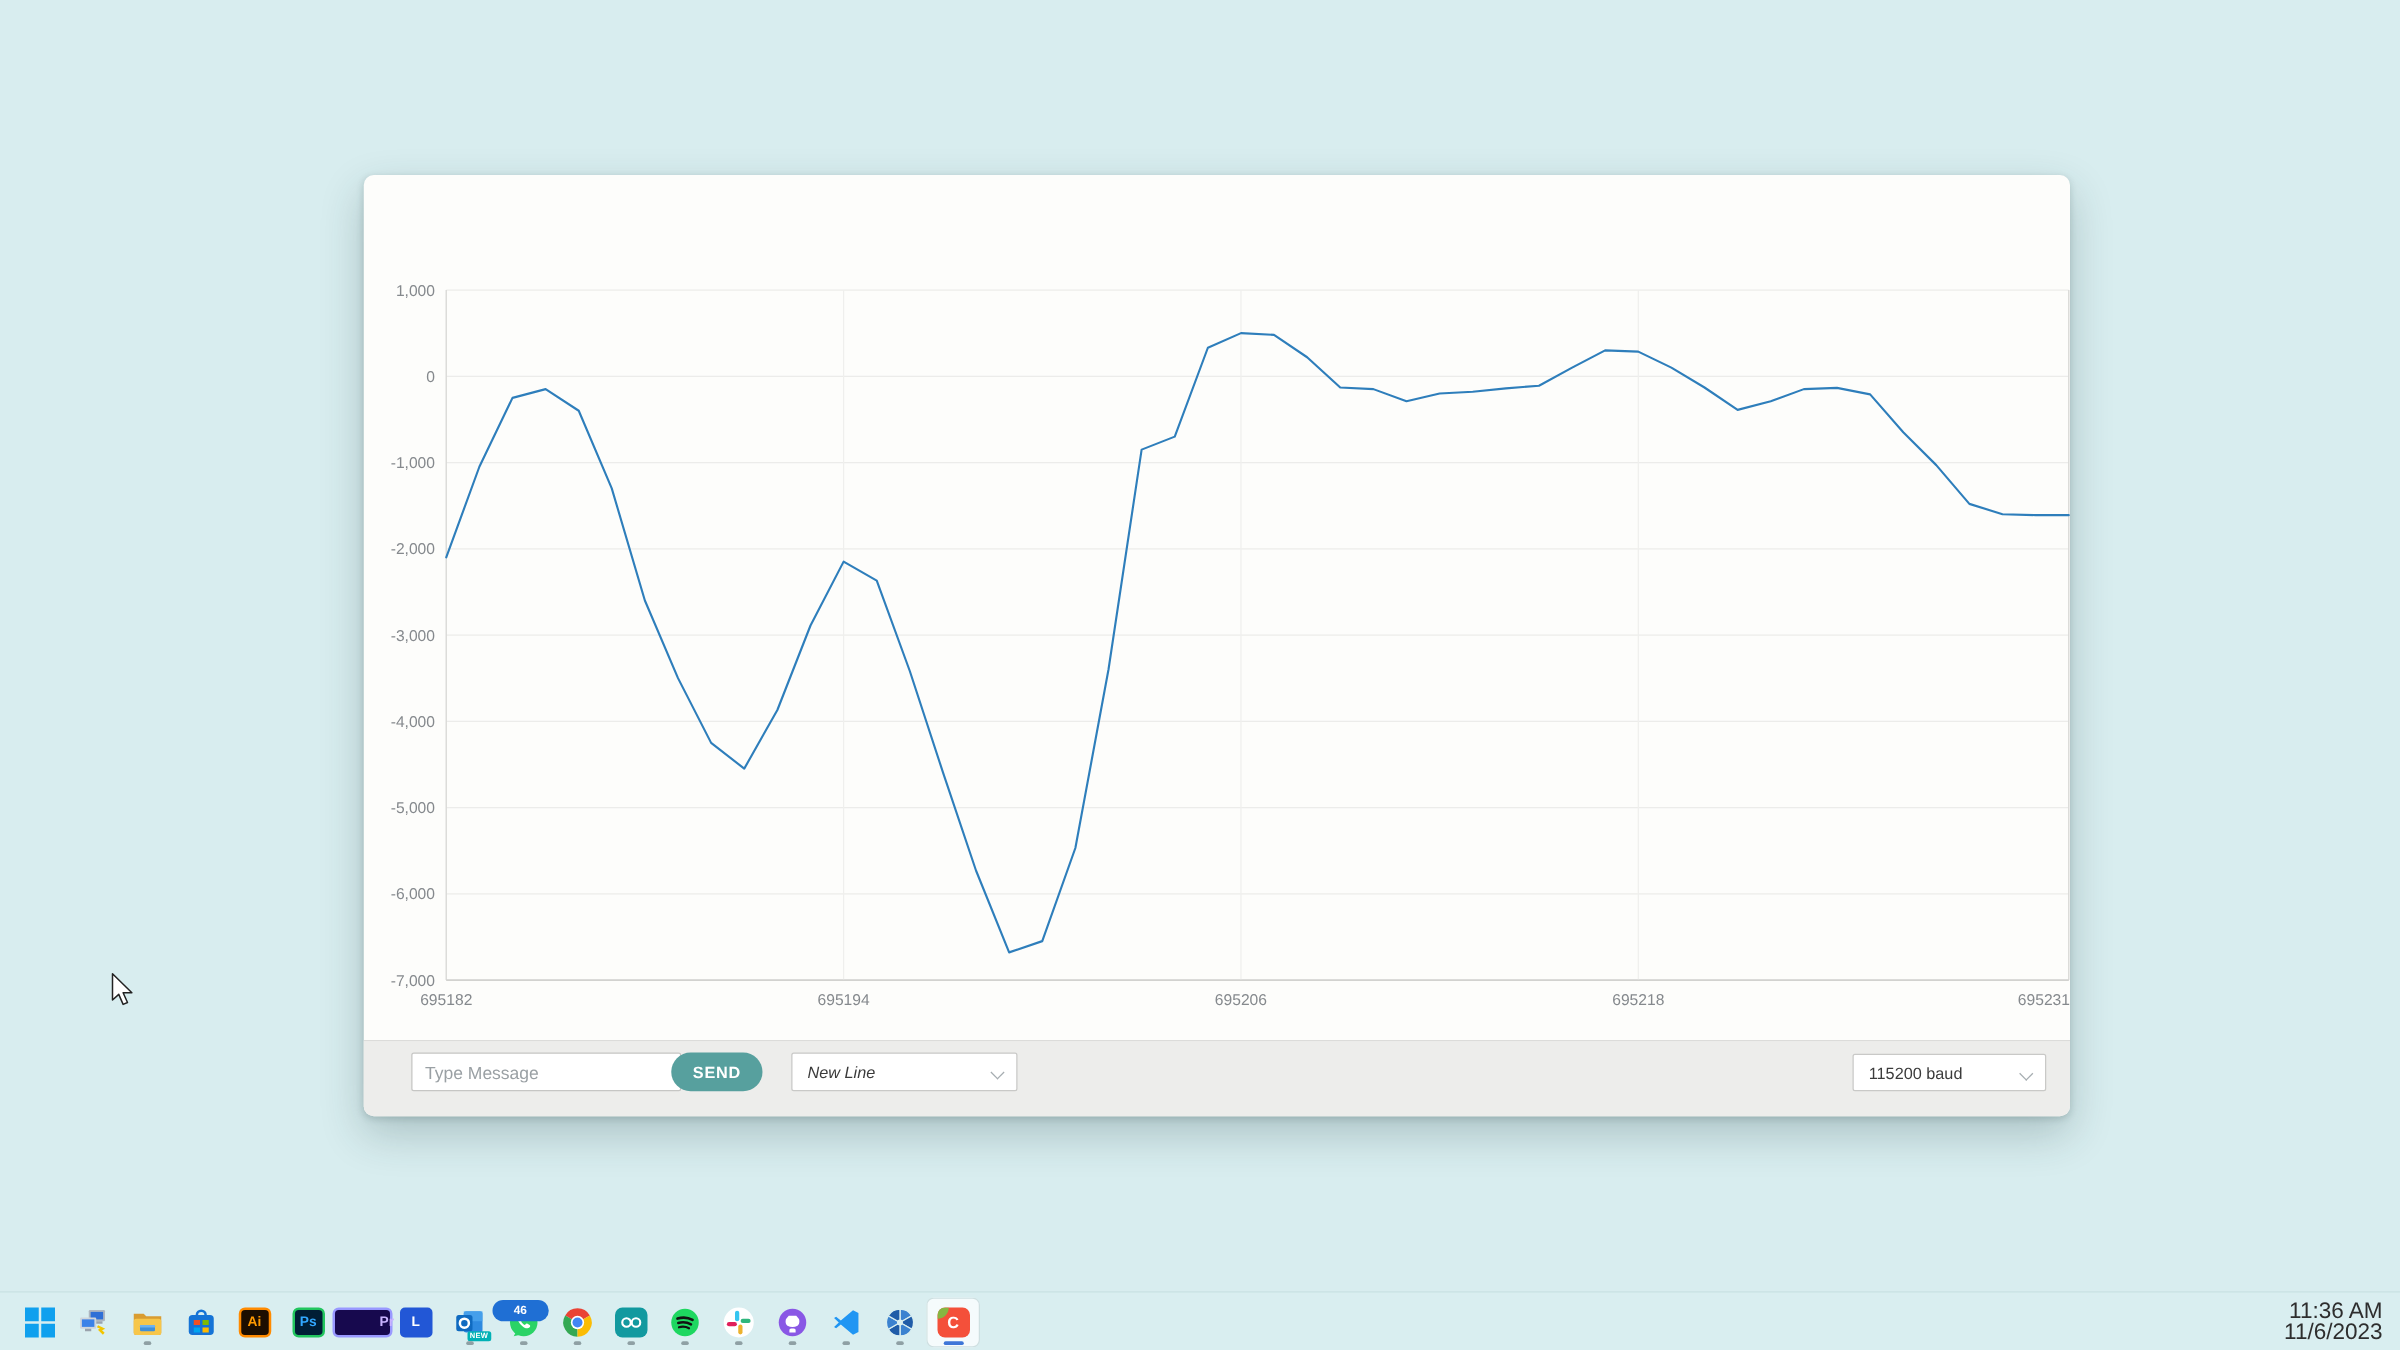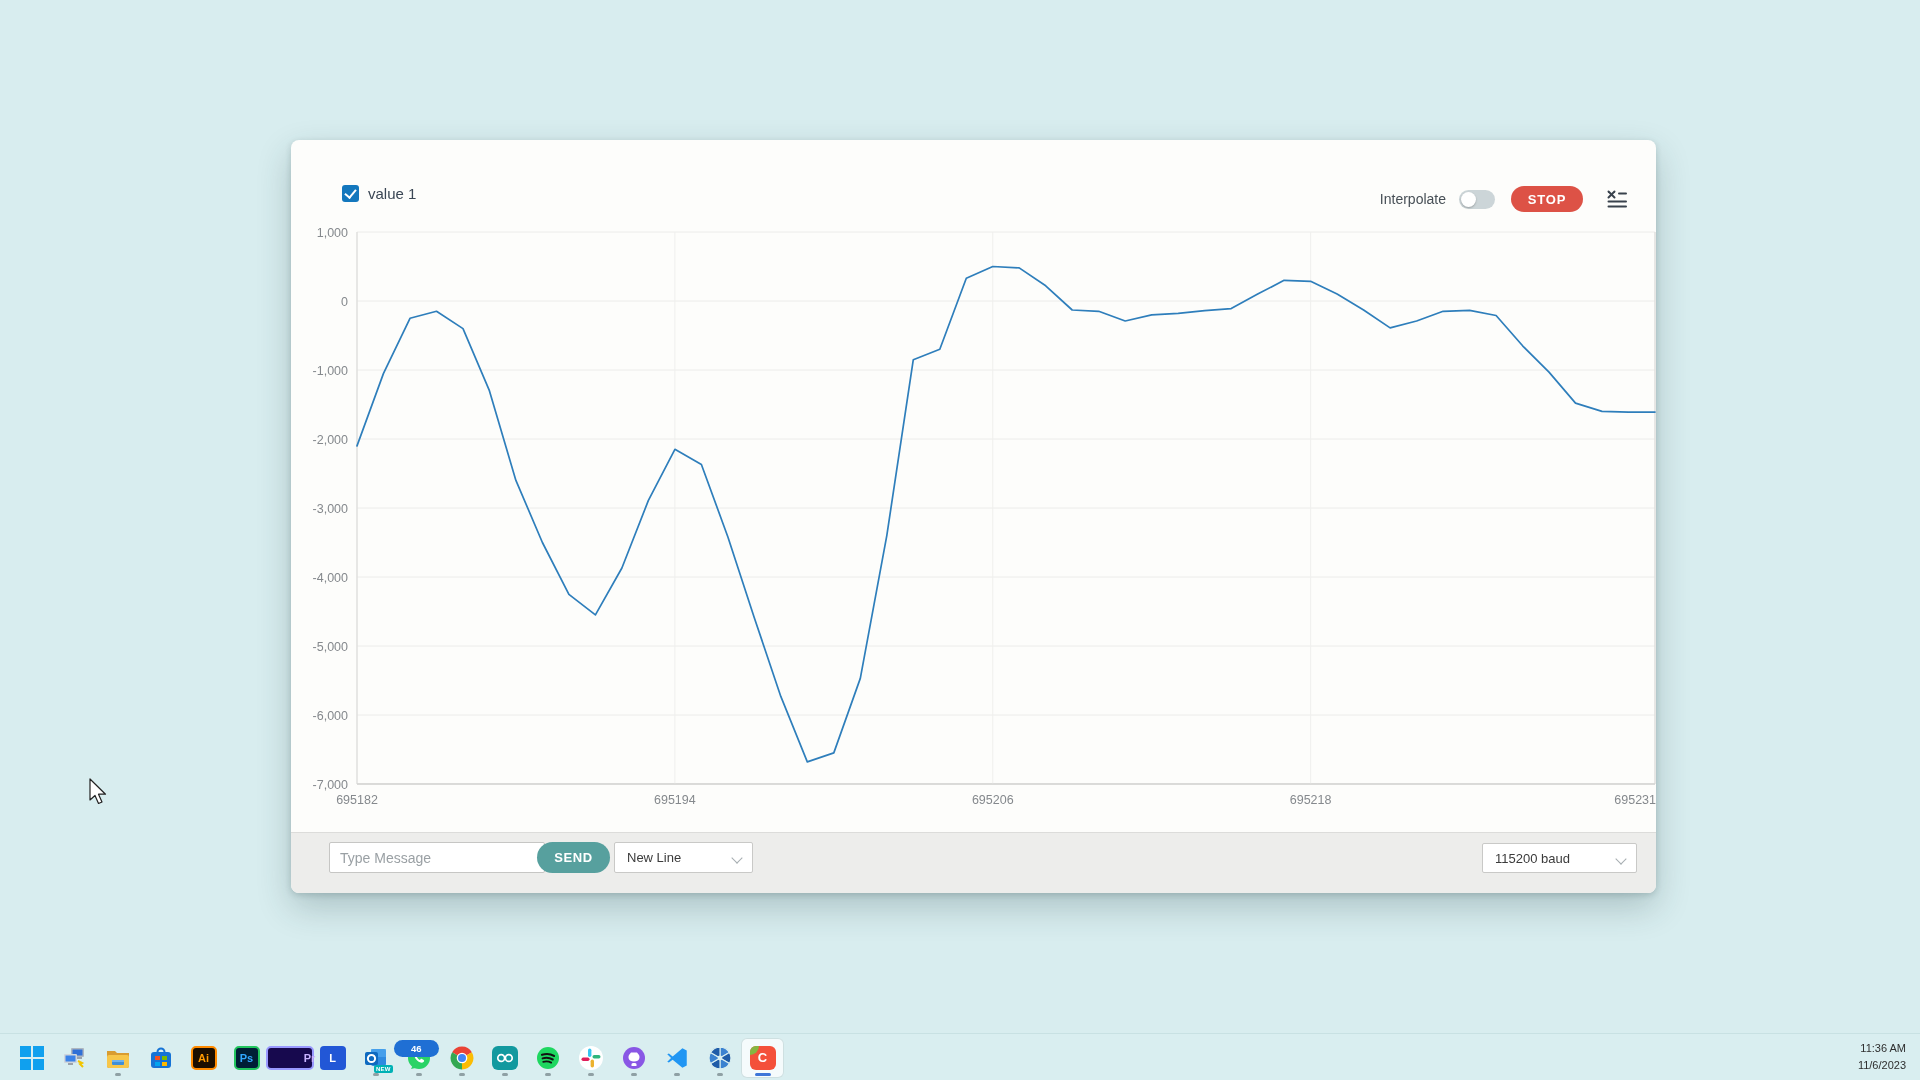--- a/index.html
+++ b/index.html
@@ -92,21 +92,21 @@
   }
   .fake-select{
     position:absolute;top:9px;height:31px;box-sizing:border-box;background:#fff;
     border:1px solid #c9c9c7;border-radius:2px;display:flex;align-items:center;
     padding:0 12px;font-size:13px;color:#3b3b3b;
   }
   .fake-select .chev{
     position:absolute;right:11px;top:11px;width:7px;height:7px;
     border-right:1.6px solid #a6adb1;border-bottom:1.6px solid #a6adb1;transform:rotate(45deg);
   }
-  .sel-line{left:323px;width:139px;}
+  .sel-line{left:342px;width:181px;font-style:italic;}
   .sel-baud{right:19px;width:155px;top:10px;height:30px;}
 
   
   #cursor{position:absolute;left:88px;top:778px;pointer-events:none;}
 
   
   #taskbar{
     position:absolute;left:0;right:0;bottom:0;height:46px;background:#d9eef0;
     border-top:1px solid rgba(170,200,203,.35);
   }
@@ -146,55 +146,31 @@
 
   
   .new-badge{
     position:absolute;right:-4px;bottom:-2px;background:#00b1b5;color:#fff;
     font-size:6px;font-weight:bold;padding:1px 2px;border-radius:2px;letter-spacing:.2px;
   }
 
   
   #clock{
     position:absolute;right:14px;top:50%;transform:translateY(-50%);
-    text-align:right;font-size:11px;color:#2e2e2e;line-height:17px;
+    text-align:right;font-size:18px;color:#2e2e2e;line-height:17px;
   }
 </style>
 </head>
 <body style="background: rgb(216, 237, 239);">
 
 <div id="desktop">
 
   <div id="window">
 
 
-    <div class="toolbar">
-      <div class="legend">
-        <span class="checkbox"></span>
-        <span class="legend-label">value 1</span>
-      </div>
-      <div class="right-controls">
-        <span class="interp-label">Interpolate</span>
-        <div class="toggle">
-            <div class="knob"></div>
-          </div>
-        <button class="stop-btn">STOP</button>
-        <div class="clear-icon">
-          <svg width="22" height="20" viewBox="0 0 22 20">
-            <g stroke="#39424c" stroke-width="2" stroke-linecap="round">
-              <line x1="2.5" y1="2.5" x2="8.5" y2="8.5"></line>
-              <line x1="8.5" y1="2.5" x2="2.5" y2="8.5"></line>
-              <line x1="13" y1="4.5" x2="20" y2="4.5"></line>
-              <line x1="2.5" y1="12.5" x2="20" y2="12.5"></line>
-              <line x1="2.5" y1="17.5" x2="20" y2="17.5"></line>
-            </g>
-          </svg>
-        </div>
-      </div>
-    </div>
 
     <div id="chart-wrap">
       <svg id="chart-svg" width="1365" height="600" viewBox="0 0 1365 600">
           <line x1="66" y1="7" x2="1364" y2="7" stroke="#ececea" stroke-width="1"></line>
           <text x="57" y="11.5" text-anchor="end" class="tick-text">1,000</text>
           <line x1="66" y1="76" x2="1364" y2="76" stroke="#ececea" stroke-width="1"></line>
           <text x="57" y="80.5" text-anchor="end" class="tick-text">0</text>
           <line x1="66" y1="145" x2="1364" y2="145" stroke="#ececea" stroke-width="1"></line>
           <text x="57" y="149.5" text-anchor="end" class="tick-text">-1,000</text>
           <line x1="66" y1="214" x2="1364" y2="214" stroke="#ececea" stroke-width="1"></line>

